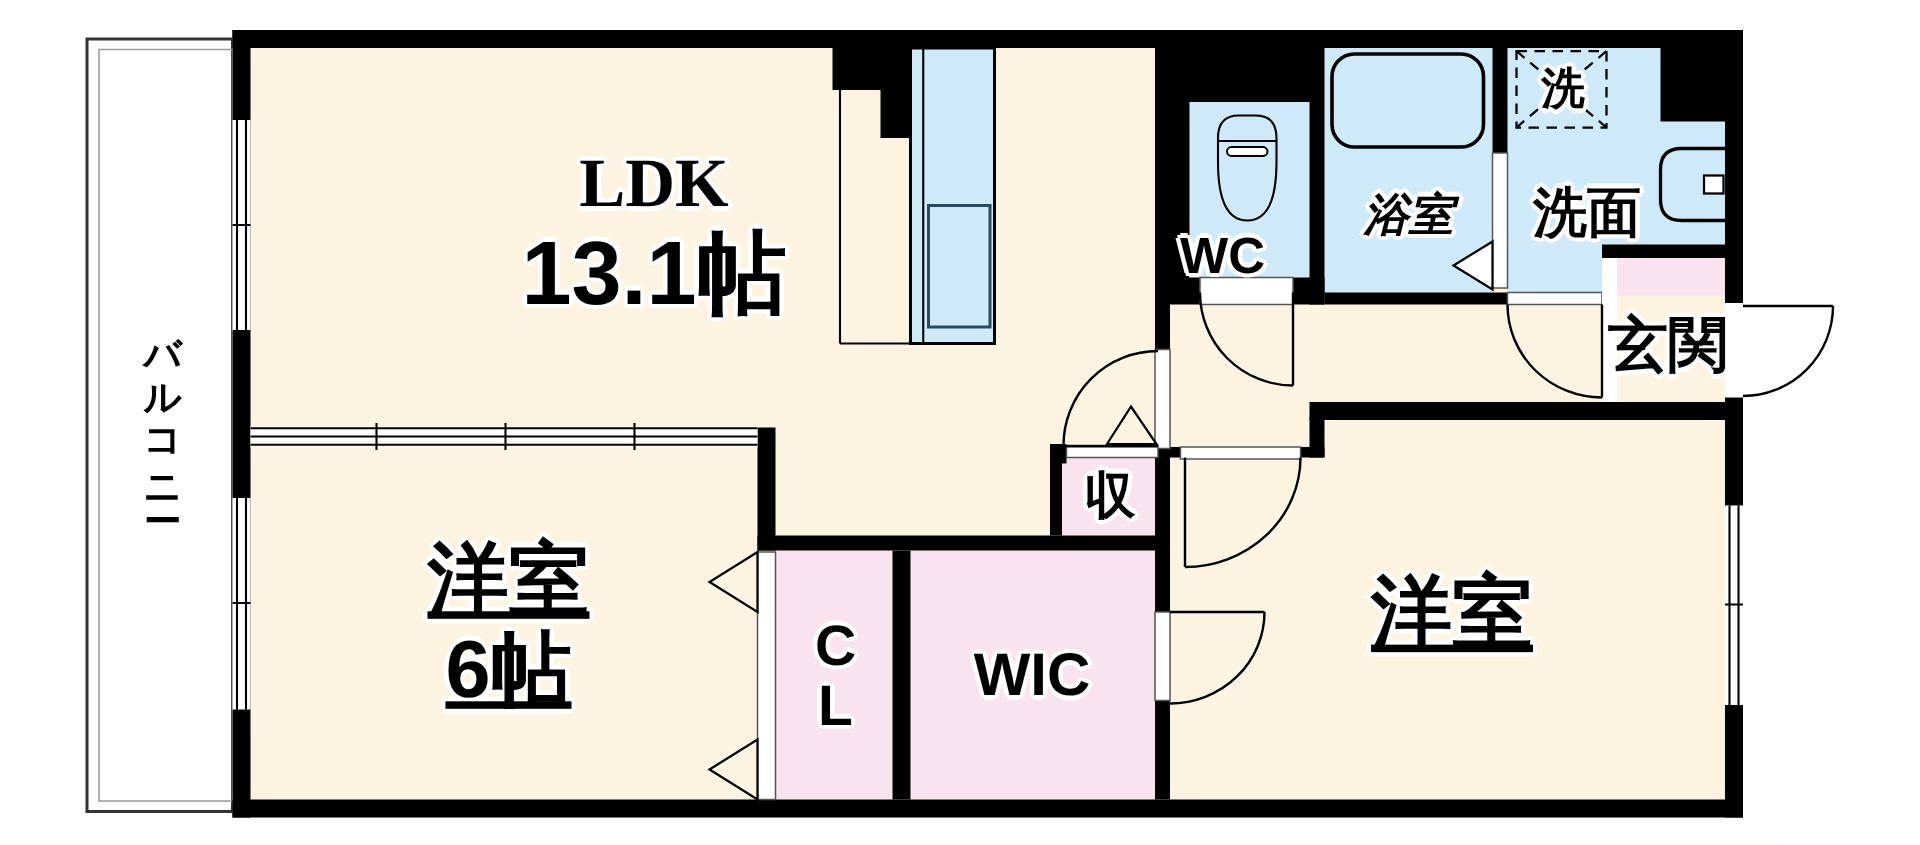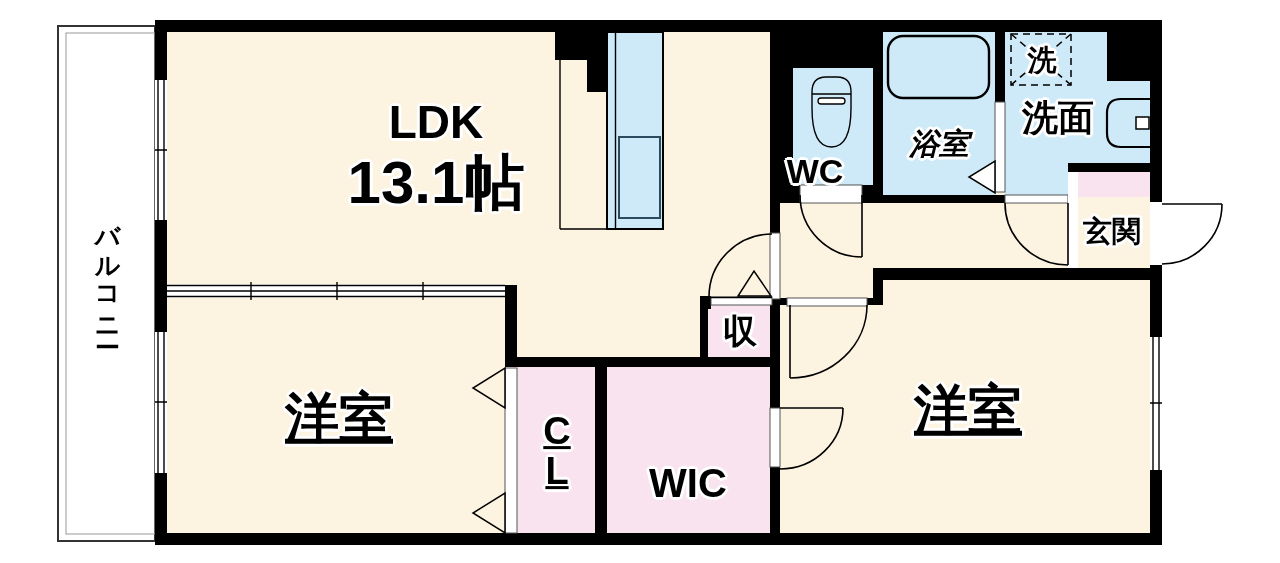--- a/index.html
+++ b/index.html
@@ -20,26 +20,26 @@
   .arc{stroke:#000;stroke-width:1.6;fill:none;}
   .dash{stroke:#000;stroke-width:1.5;fill:none;stroke-dasharray:7 5;}
   .lbl{
     position:absolute; transform:translate(-50%,-50%);
     color:#000; font-weight:bold; text-align:center; white-space:nowrap;
     line-height:1.12; letter-spacing:0px;
     text-shadow:-2px -2px 0 #fff,2px -2px 0 #fff,-2px 2px 0 #fff,2px 2px 0 #fff,
                 -3px 0 0 #fff,3px 0 0 #fff,0 -3px 0 #fff,0 3px 0 #fff;
   }
   .lbl-vert{writing-mode:vertical-rl; text-orientation:mixed; font-size:25px; letter-spacing:3px;}
-  .sz-ldk1{font-size:46px;} .sz-ldk2{font-size:60px;text-align:right;}
+  .sz-ldk1{font-size:46px;font-family:Liberation Serif, serif;} .sz-ldk2{font-size:60px;text-align:right;}
   .sz-room{font-size:54px;text-decoration:underline;}
-  .sz-wic{font-size:40px;margin-top:32px;}
+  .sz-wic{font-size:40px;}
   .sz-cl{font-size:38px; white-space:normal; width:34px; word-break:break-all; line-height:1.05;}
   .sz-storage{font-size:34px;} .sz-wc{font-size:34px;} .sz-bath{font-size:30px;font-style:italic;}
-  .sz-wash{font-size:36px;} .sz-washer{font-size:29px;} .sz-entrance{font-size:29px;}
+  .sz-wash{font-size:36px;} .sz-washer{font-size:29px;} .sz-entrance{font-size:40px;}
 </style>
 </head>
 <body>
 
 <div class="plan">
   <svg width="1280" height="563" viewBox="0 0 1280 563">
 
     <g>
       <rect x="58" y="26" width="97" height="515" fill="#fff" stroke="#333" stroke-width="2"></rect>
       <rect x="66" y="33" width="89" height="501" fill="none" stroke="#999" stroke-width="1"></rect>
@@ -183,34 +183,35 @@
     <span>バルコニー</span>
   </div>
 
   <div class="lbl" style="left:436px;top:156px;">
     <div class="sz-ldk1">LDK</div>
     <div class="sz-ldk2">13.1帖</div>
   </div>
 
   <div class="lbl sz-room" style="left:339px;top:417px;">
     <div>洋室</div>
+    <div>6帖</div>
   </div>
 
   <div class="lbl sz-room" style="left:968px;top:409px;">
     <div>洋室</div>
   </div>
 
-  <div class="lbl sz-cl" style="left:557px;top:452px;text-decoration:underline;">CL</div>
+  <div class="lbl sz-cl" style="left:557px;top:452px;">CL</div>
 
   <div class="lbl sz-wic" style="left:688px;top:451px;">WIC</div>
 
   <div class="lbl sz-storage" style="left:740px;top:331px;">収</div>
 
   <div class="lbl sz-wc" style="left:815px;top:171px;text-align:right;">WC</div>
 
   <div class="lbl sz-bath" style="left:939px;top:144px;">浴室</div>
 
-  <div class="lbl sz-wash" style="left:1058px;top:118px;text-align:center;">洗面</div>
+  <div class="lbl sz-wash" style="left:1058px;top:142px;text-align:center;">洗面</div>
 
   <div class="lbl sz-washer" style="left:1042px;top:60px;">洗</div>
 
   <div class="lbl sz-entrance" style="left:1112px;top:231px;">玄関</div>
 </div>
 
 </body></html>

